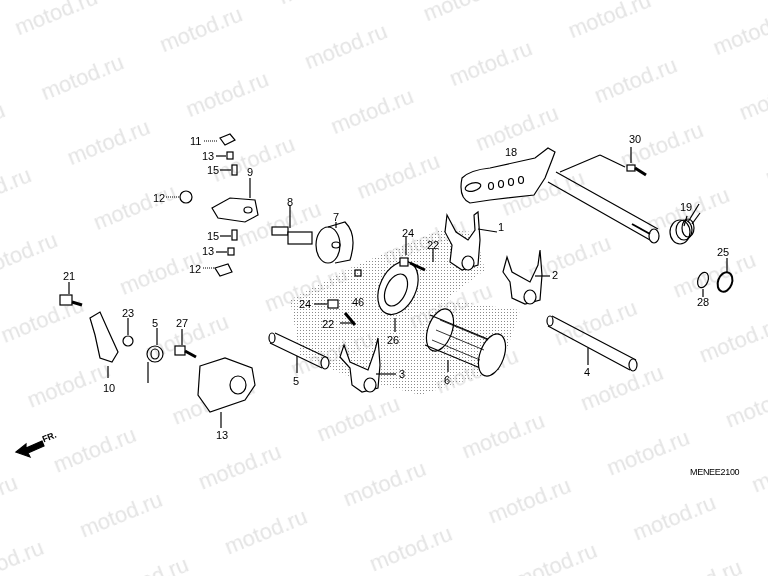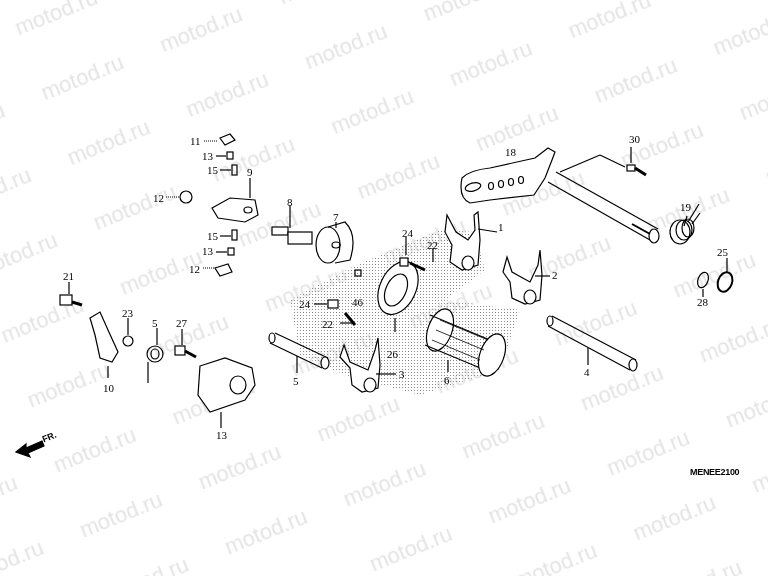--- a/index.html
+++ b/index.html
@@ -1,20 +1,20 @@
 <!DOCTYPE html>
 <html><head>
 <meta charset="utf-8">
 <style>
   html, body { margin:0; padding:0; background:#ffffff; }
   body { width:768px; height:576px; position:relative; overflow:hidden; font-family:"Liberation Sans", sans-serif; }
   #wm { position:absolute; left:0; top:0; width:768px; height:576px; pointer-events:none; }
   #diagram { position:absolute; left:0; top:0; width:768px; height:576px; }
-  .lbl { position:absolute; font-size:11px; color:#000; line-height:1; font-family:Liberation Serif, serif; }
-  .code { position:absolute; font-size:9px; color:#000; font-weight:bold; letter-spacing:-0.3px; }
+  .lbl { position:absolute; font-size:11px; color:#000; line-height:1; font-family:Liberation Sans, sans-serif; }
+  .code { position:absolute; font-size:9px; color:#000; font-weight:normal; letter-spacing:-0.3px; }
   .fr { position:absolute; font-size:9px; font-weight:bold; color:#000; transform:rotate(-22deg); }
 </style>
 </head>
 <body>
 
 <svg id="wm" width="768" height="576" xmlns="http://www.w3.org/2000/svg">
   <defs>
     <pattern id="wmp" x="0" y="0" width="128" height="70" patternUnits="userSpaceOnUse" patternTransform="rotate(-22)">
       <text x="4" y="40" font-family="Liberation Sans, sans-serif" font-size="22" fill="#e4e4e4">motod.ru</text>
     </pattern>
@@ -210,19 +210,19 @@
 <span class="lbl" style="left:505px;top:147px">18</span>
 <span class="lbl" style="left:680px;top:202px">19</span>
 <span class="lbl" style="left:629px;top:134px">30</span>
 <span class="lbl" style="left:63px;top:271px">21</span>
 <span class="lbl" style="left:427px;top:240px">22</span>
 <span class="lbl" style="left:322px;top:319px">22</span>
 <span class="lbl" style="left:122px;top:308px">23</span>
 <span class="lbl" style="left:402px;top:228px">24</span>
 <span class="lbl" style="left:299px;top:299px">24</span>
 <span class="lbl" style="left:717px;top:247px">25</span>
-<span class="lbl" style="left:387px;top:349px">26</span>
+<span class="lbl" style="left:387px;top:335px">26</span>
 <span class="lbl" style="left:176px;top:318px">27</span>
 <span class="lbl" style="left:697px;top:297px">28</span>
 <span class="lbl" style="left:352px;top:297px">46</span>
 
 <span class="fr" style="left:42px;top:432px">FR.</span>
 <span class="code" style="left:690px;top:467px">MENEE2100</span>
 
 </body></html>

